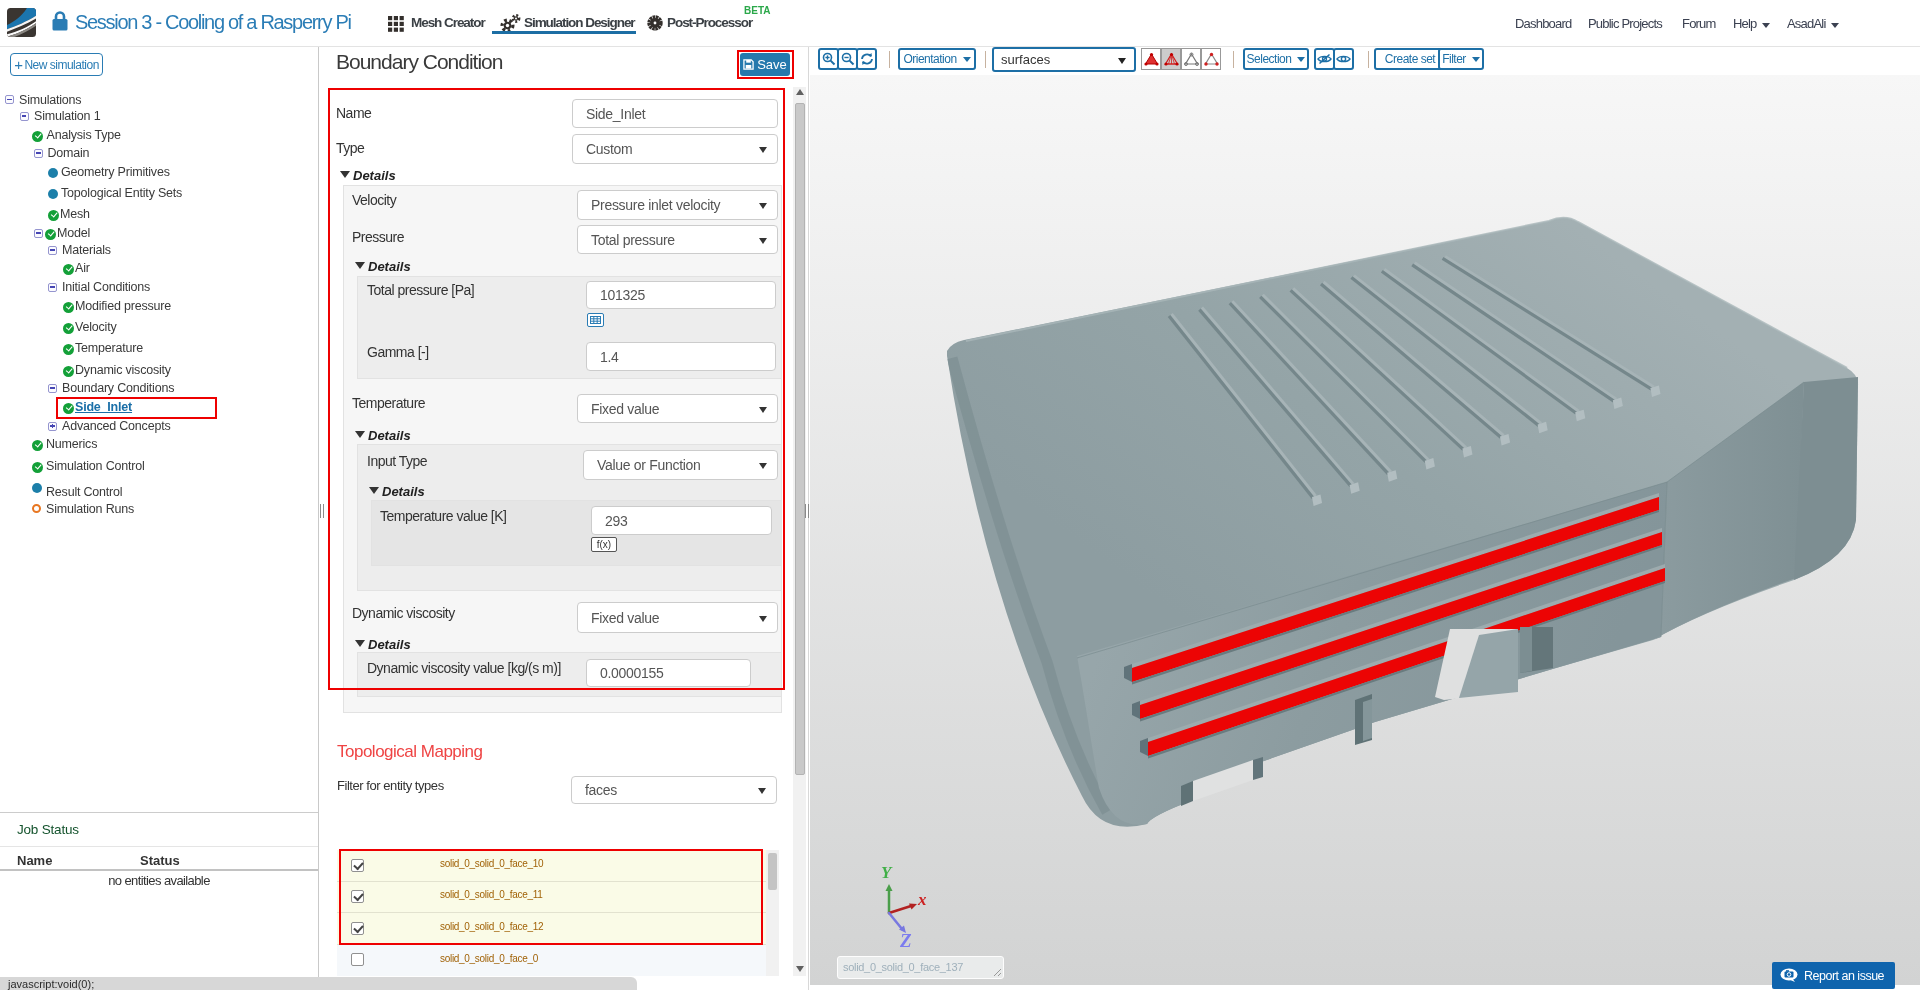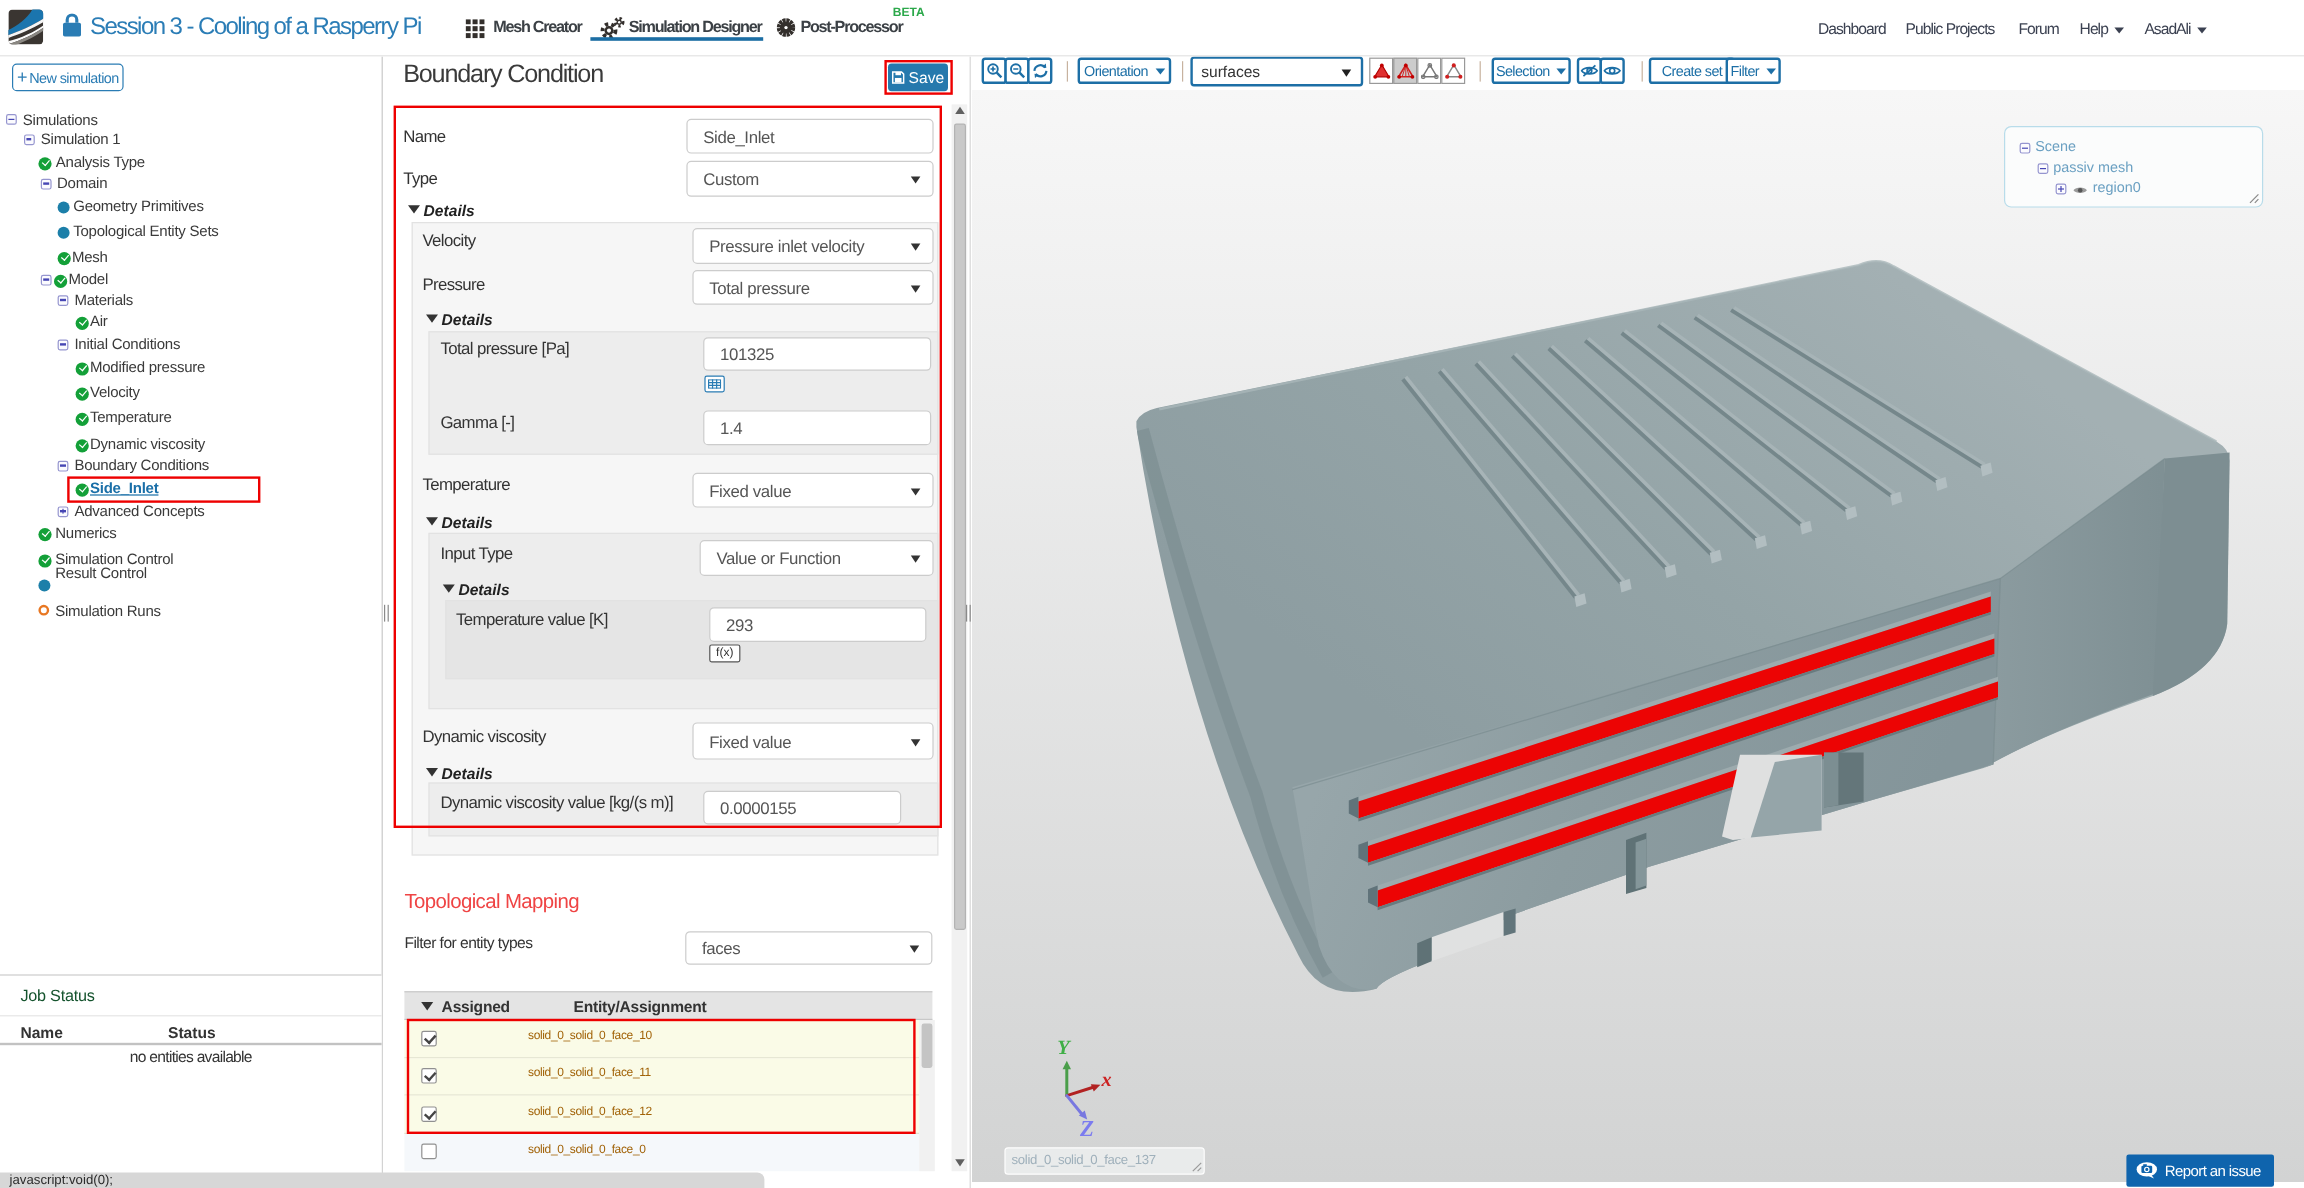--- a/index.html
+++ b/index.html
@@ -142,21 +142,21 @@
       <div class="trow" style="left:62px;top:334px;">Boundary Conditions</div>
       <span class="chk" style="left:63px;top:355.5px;"></span>
       <div class="trow" style="left:75px;top:353px;color:#1a6fa8;font-weight:700;text-decoration:underline;">Side_Inlet</div>
       <span class="pm plus" style="left:48px;top:374.5px;"></span>
       <div class="trow" style="left:62px;top:372px;">Advanced Concepts</div>
       <span class="chk" style="left:32px;top:392.5px;"></span>
       <div class="trow" style="left:46px;top:390px;">Numerics</div>
       <span class="chk" style="left:32px;top:414.5px;"></span>
       <div class="trow" style="left:46px;top:412px;">Simulation Control</div>
       <span class="dot" style="left:32px;top:436px;"></span>
-      <div class="trow" style="left:46px;top:424px;">Result Control</div>
+      <div class="trow" style="left:46px;top:438px;">Result Control</div>
       <span class="ring" style="left:32px;top:456.5px;"></span>
       <div class="trow" style="left:46px;top:455px;">Simulation Runs</div>
     </div>
 
   <div class="abs" style="left:0;top:765px;width:318px;height:178px;border-top:1px solid #ccc;background:#fff;">
     <div class="abs" style="left:17px;top:9px;font-size:13.5px;color:#14532d;letter-spacing:-0.2px;">Job Status</div>
     <div class="abs" style="left:0;top:33px;width:318px;border-top:1px solid #e5e5e5;"></div>
     <div class="abs" style="left:17px;top:40px;font-size:13px;font-weight:700;color:#333;">Name</div>
     <div class="abs" style="left:140px;top:40px;font-size:13px;font-weight:700;color:#333;">Status</div>
     <div class="abs" style="left:0;top:56px;width:318px;border-top:2px solid #c2c2c2;"></div>
@@ -216,25 +216,20 @@
   <div class="lbl" style="left:32px;top:558px;">Dynamic viscosity</div>
   <div class="sel" style="left:257px;top:555px;width:201px;height:31px;">Fixed value</div>
   <div class="dtl" style="left:48px;top:590px;">Details</div>
   <div class="lbl" style="left:47px;top:613px;">Dynamic viscosity value [kg/(s m)]</div>
   <div class="inp" style="left:266px;top:612px;width:165px;height:28px;">0.0000155</div>
 
   <div class="abs" style="left:17px;top:695px;font-size:17px;color:#ef4444;letter-spacing:-0.5px;">Topological Mapping</div>
   <div class="lbl" style="left:17px;top:731px;font-size:13px;letter-spacing:-0.45px;">Filter for entity types</div>
   <div class="sel" style="left:251px;top:729px;width:206px;height:28px;">faces</div>
 
-  <div class="abs" style="left:17px;top:779px;width:440px;height:24px;background:#e4e4e4;border-top:1px solid #c8c8c8;border-bottom:1px solid #c8c8c8;">
-    <span style="position:absolute;left:14px;top:8px;width:0;height:0;border-left:5px solid transparent;border-right:5px solid transparent;border-top:7px solid #333;"></span>
-    <span style="position:absolute;left:31px;top:4px;font-size:13px;font-weight:700;color:#333;letter-spacing:-0.2px;">Assigned</span>
-    <span style="position:absolute;left:141px;top:4px;font-size:13px;font-weight:700;color:#333;letter-spacing:-0.2px;">Entity/Assignment</span>
-  </div>
   <div class="abs" style="left:17px;top:803px;width:429px;height:31.5px;background:#fafbe7;border-bottom:1px solid #e2e2cf;"></div>
   <div class="abs" style="left:17px;top:834.5px;width:429px;height:31.5px;background:#fafbe7;border-bottom:1px solid #e2e2cf;"></div>
   <div class="abs" style="left:17px;top:866px;width:429px;height:31.5px;background:#fafbe7;border-bottom:1px solid #e2e2cf;"></div>
   <div class="abs" style="left:17px;top:897.5px;width:429px;height:31.5px;background:#f5f8fb;"></div>
   <div class="cbx on" style="left:31px;top:812px;"></div>
   <div class="cbx on" style="left:31px;top:843px;"></div>
   <div class="cbx on" style="left:31px;top:875px;"></div>
   <div class="cbx" style="left:31px;top:906px;"></div>
   <div class="abs rowtxt" style="left:120px;top:811px;">solid_0_solid_0_face_10</div>
   <div class="abs rowtxt" style="left:120px;top:842px;">solid_0_solid_0_face_11</div>
@@ -426,38 +421,20 @@
           <path d="M916,904 l-8,-0.5 l2.5,6 Z" fill="#b22222"></path>
           <line x1="888" y1="913" x2="901" y2="929" stroke="#7878e0" stroke-width="2.5"></line>
           <path d="M905,933 l-2,-7.5 l-5,4 Z" fill="#7878e0"></path>
         </g>
         <text x="880" y="878" font-size="17" font-style="italic" font-weight="700" fill="#3faf46" font-family="Liberation Serif">Y</text>
         <text x="917" y="905" font-size="17" font-style="italic" font-weight="700" fill="#cc2222" font-family="Liberation Serif">x</text>
         <text x="899" y="947" font-size="19" font-style="italic" font-weight="700" fill="#7b7bef" font-family="Liberation Serif">Z</text>
       </svg>
   </div>
 
-  <div class="abs" style="left:861px;top:58px;width:216px;height:68px;background:rgba(252,253,253,0.85);border:1px solid #b8dcea;border-radius:6px;">
-    <span class="pm" style="left:12px;top:13px;"></span>
-      <span class="sc" style="left:25px;top:9px;">Scene</span>
-    <span class="pm" style="left:27px;top:30px;"></span>
-      <span class="sc" style="left:40px;top:26px;">passiv mesh</span>
-    <span class="pm plus" style="left:42px;top:47px;"></span>
-    <svg width="13" height="9" viewBox="0 0 15 10" style="position:absolute;left:56px;top:48px;">
-        <path d="M1,5 C3.5,1.5 11.5,1.5 14,5 C11.5,8.5 3.5,8.5 1,5 Z" fill="#9a9a9a"></path>
-        <circle cx="7.5" cy="5" r="2.2" fill="#555"></circle>
-      </svg>
-    <span class="sc" style="left:73px;top:43px;">region0</span>
-    <svg width="10" height="10" style="position:absolute;right:2px;bottom:2px;">
-        <g stroke="#888" stroke-width="1">
-          <line x1="2" y1="9" x2="9" y2="2"></line>
-          <line x1="6" y1="9" x2="9" y2="6"></line>
-        </g>
-      </svg>
-  </div>
 
   <div class="abs" style="left:28px;top:909px;width:167px;height:23px;background:#e9ebeb;border:1px solid #fdfdfd;border-radius:3px;">
     <span style="position:absolute;left:5px;top:4px;font-size:11px;color:#9fb0bb;letter-spacing:-0.3px;">solid_0_solid_0_face_137</span>
     <svg width="9" height="9" style="position:absolute;right:1px;bottom:1px;">
         <g stroke="#999" stroke-width="1">
           <line x1="1" y1="8" x2="8" y2="1"></line>
           <line x1="5" y1="8" x2="8" y2="5"></line>
         </g>
       </svg>
   </div>

